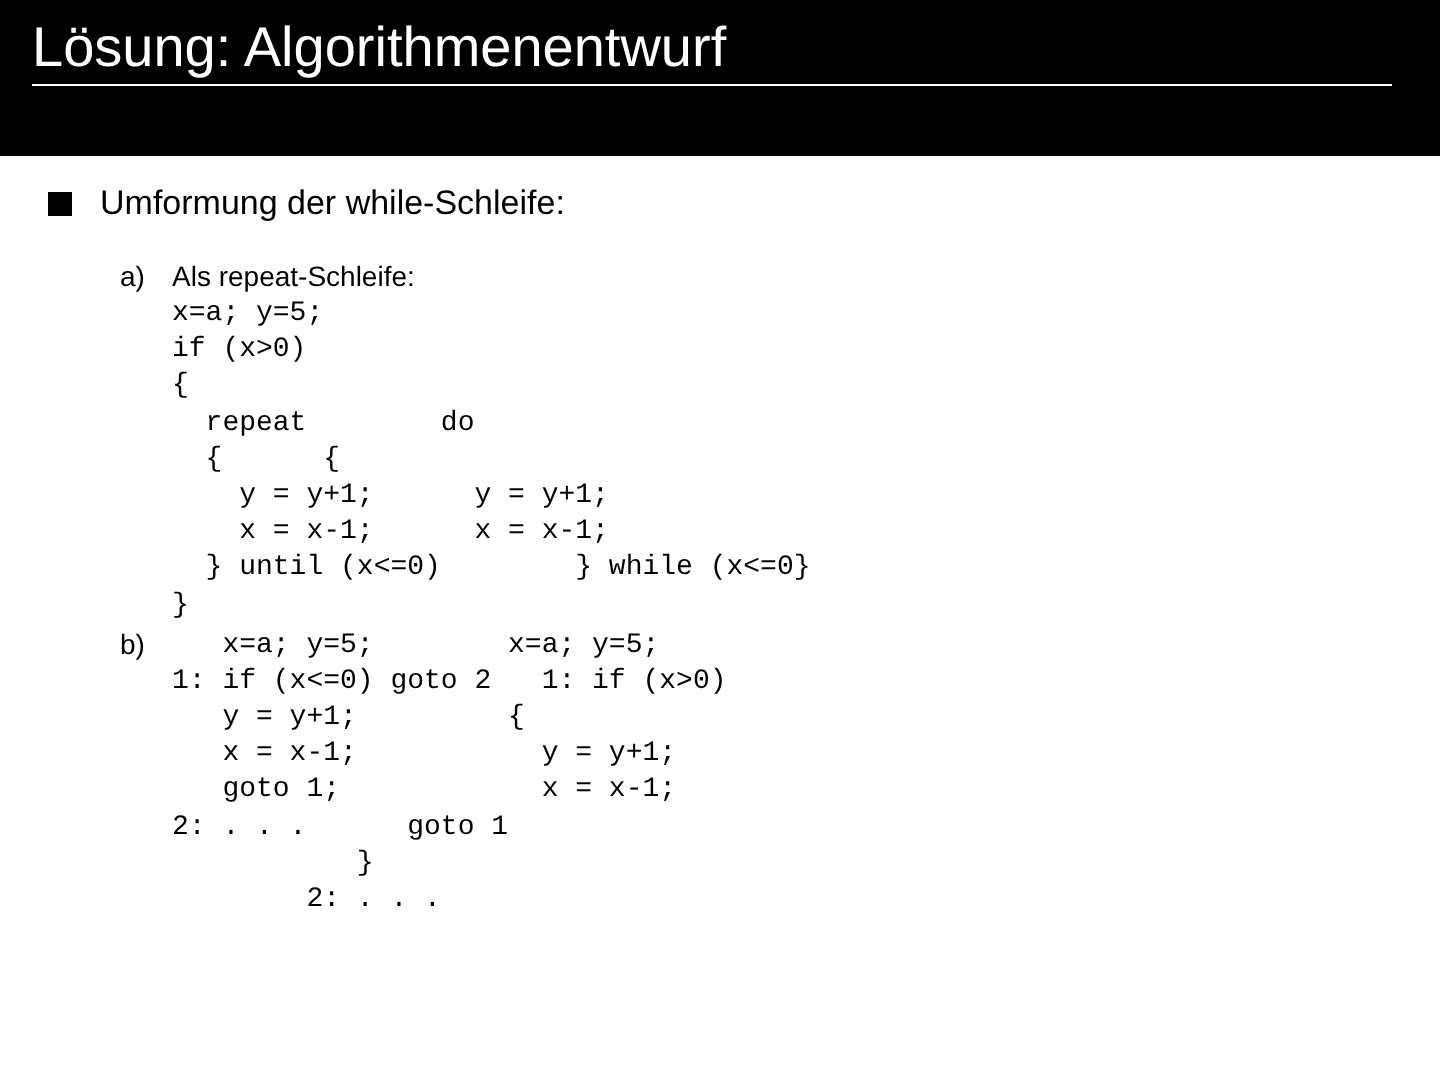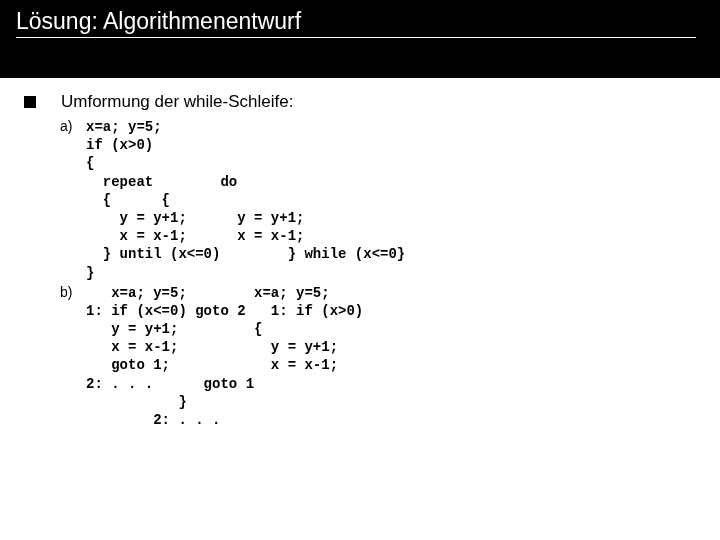--- a/index.html
+++ b/index.html
@@ -11,35 +11,35 @@
     color: #000;
     overflow: hidden;
   }
   .header {
     background: #000000;
     color: #ffffff;
     height: 78px;
     padding: 8px 16px 0 16px;
   }
   .header h1 {
-    font-size: 23px;
+    font-size: 28px;
     font-weight: normal;
     border-bottom: 1px solid #ffffff;
     padding-bottom: 2px;
     width: fit-content;
     min-width: 680px;
   }
   .content {
     padding: 14px 24px 0 24px;
   }
   .bullet-line {
     display: flex;
     align-items: flex-start;
-    gap: 25px;
-    margin-bottom: 6px;
+    gap: 14px;
+    margin-bottom: 18px;
   }
   .bullet-square {
     width: 12px;
     height: 12px;
     background: #000;
     flex-shrink: 0;
     margin-top: 4px;
   }
   .bullet-text {
     font-size: 17px;
@@ -64,21 +64,20 @@
   .sub-title {
     font-size: 14px;
     margin-bottom: 2px;
   }
   pre.code {
     font-family: "Courier New", Courier, monospace;
     font-size: 14px;
     line-height: 1.3;
     white-space: pre;
     margin: 0;
-    font-weight: bold;
   }
 </style>
 </head>
 <body>
 
 <div class="header">
   <h1>Lösung: Algorithmenentwurf</h1>
 </div>
 
 <div class="content">
@@ -86,20 +85,21 @@
   <div class="bullet-line">
     <div class="bullet-square"></div>
     <div class="bullet-text">Umformung der while-Schleife:</div>
   </div>
 
   <div class="sub-block">
 
     <div class="sub-item">
       <div class="sub-label">a)</div>
       <div class="sub-body">
+        <div class="sub-title">Als repeat-Schleife:</div>
         <pre class="code">x=a; y=5;
 if (x&gt;0)
 {
   repeat        do
   {      {
     y = y+1;      y = y+1;
     x = x-1;      x = x-1;
   } until (x&lt;=0)        } while (x&lt;=0}
 }</pre>
       </div>

